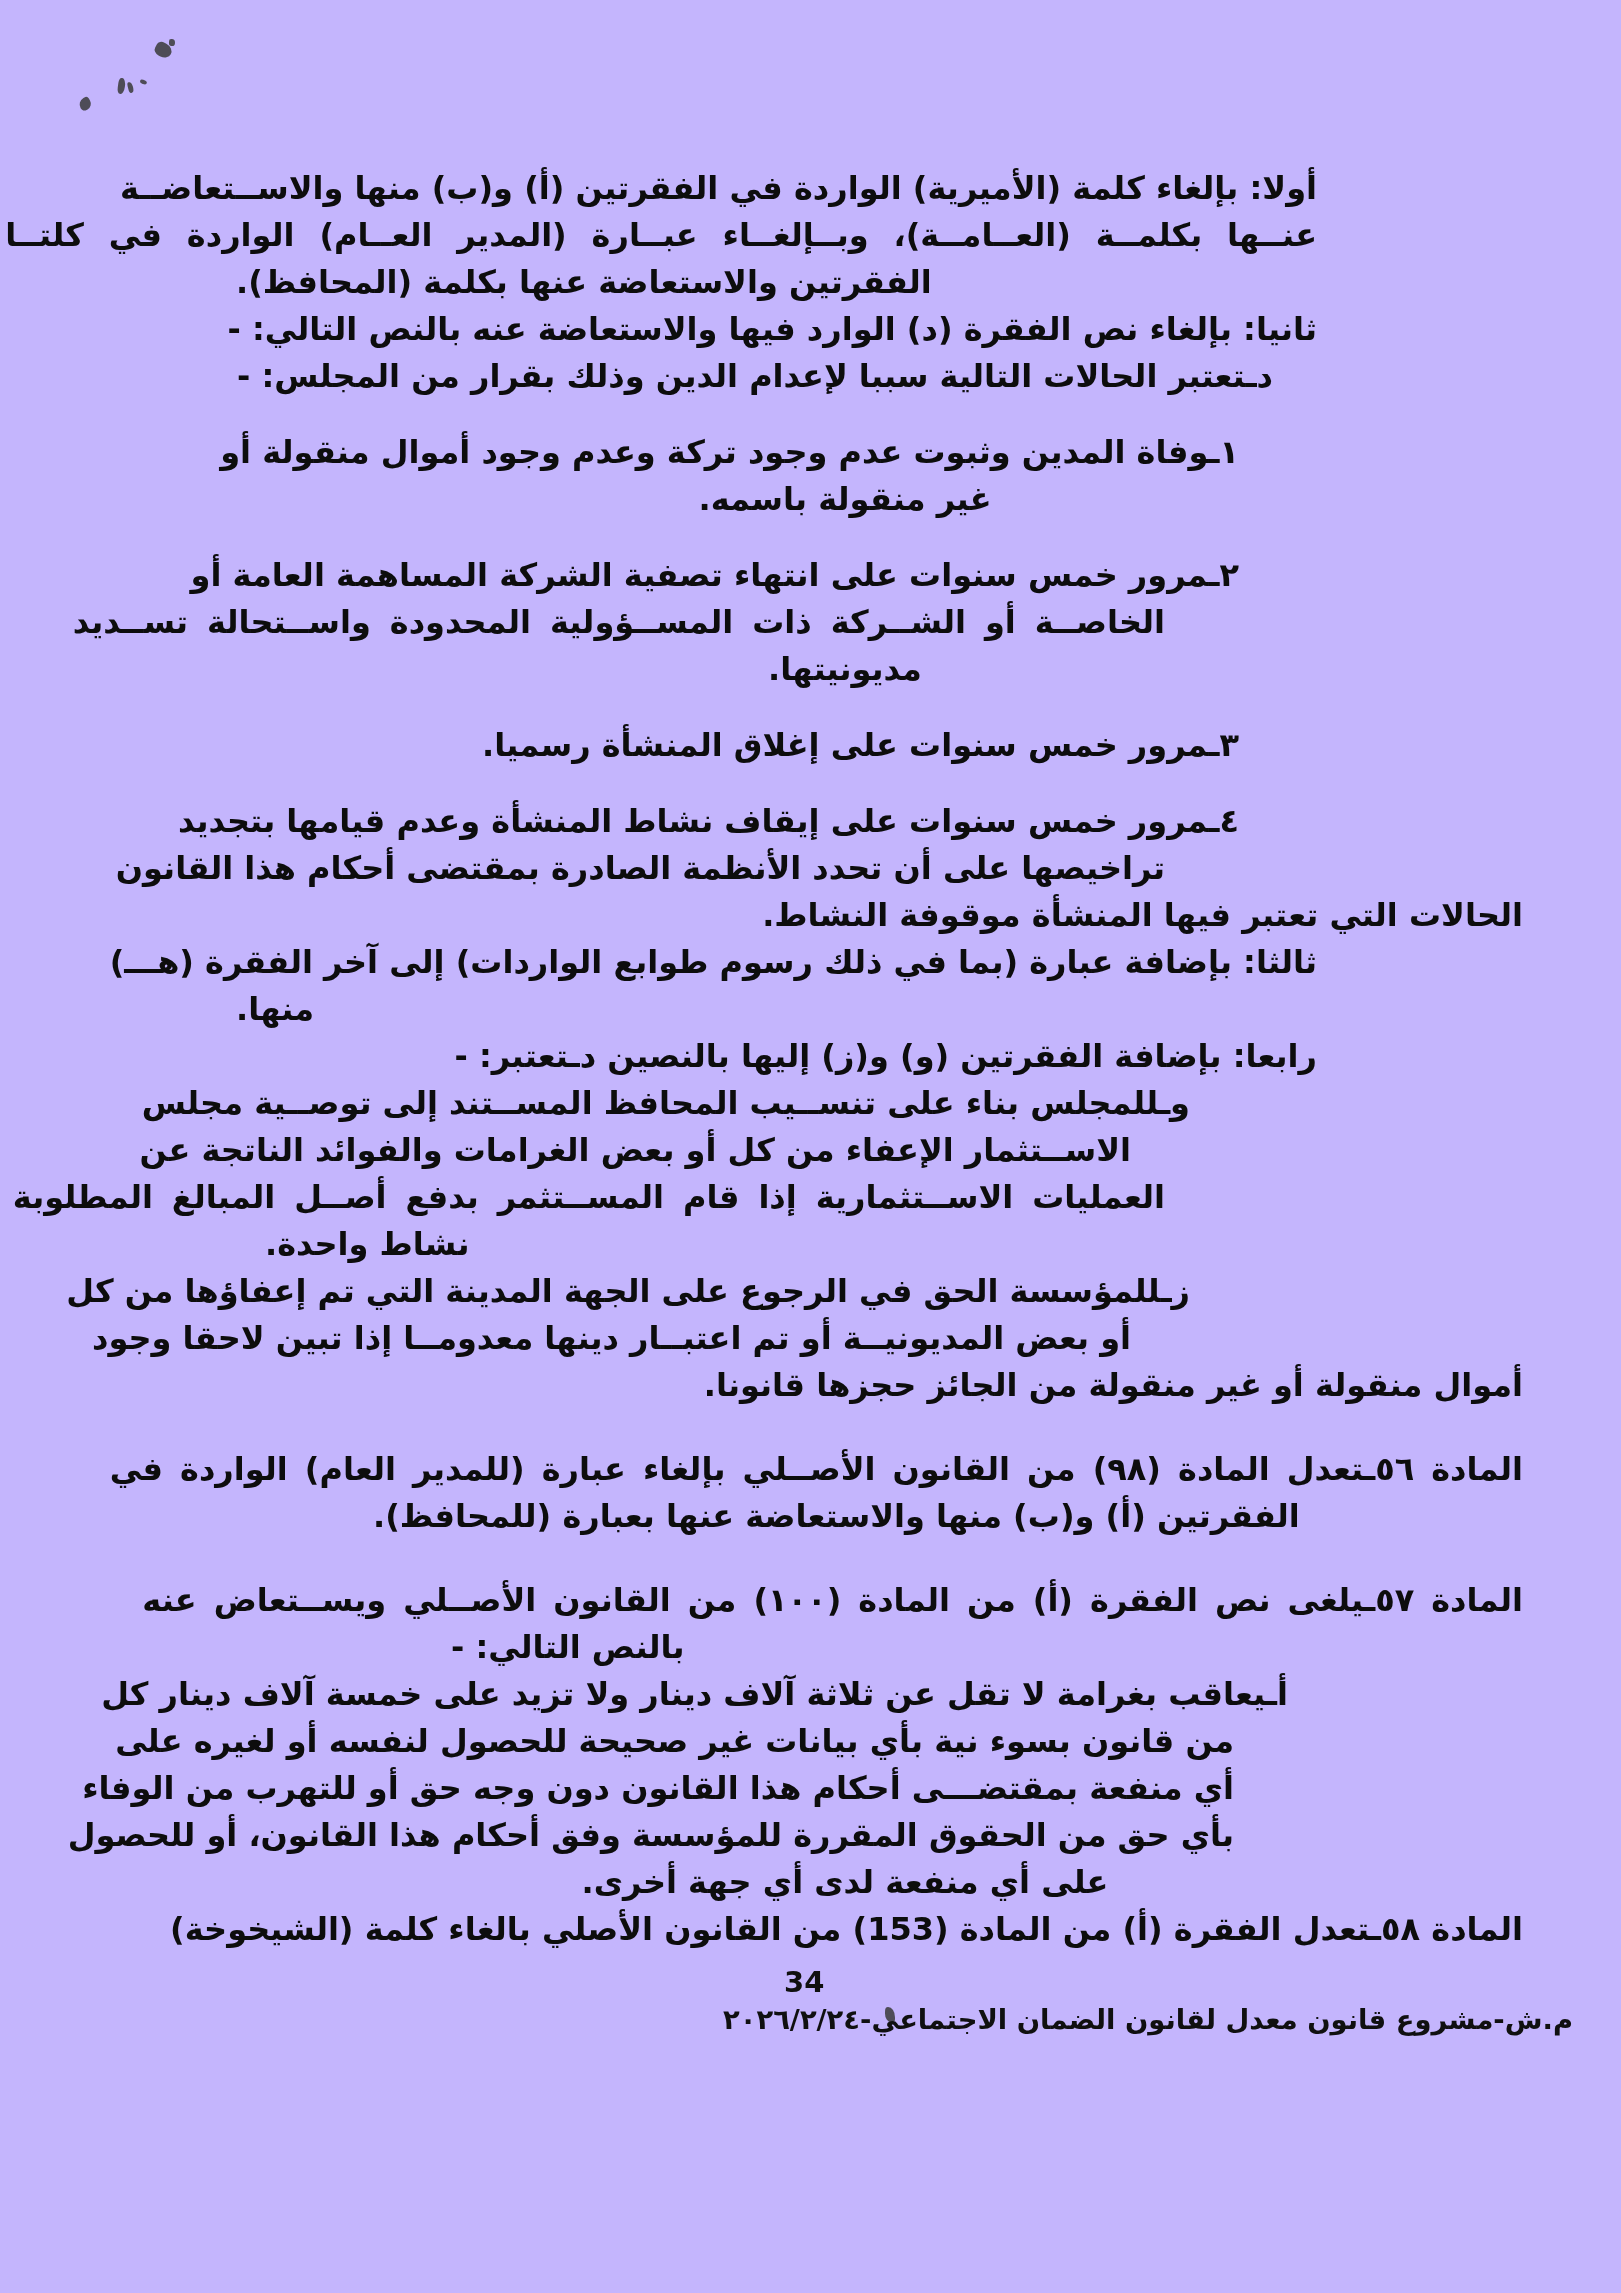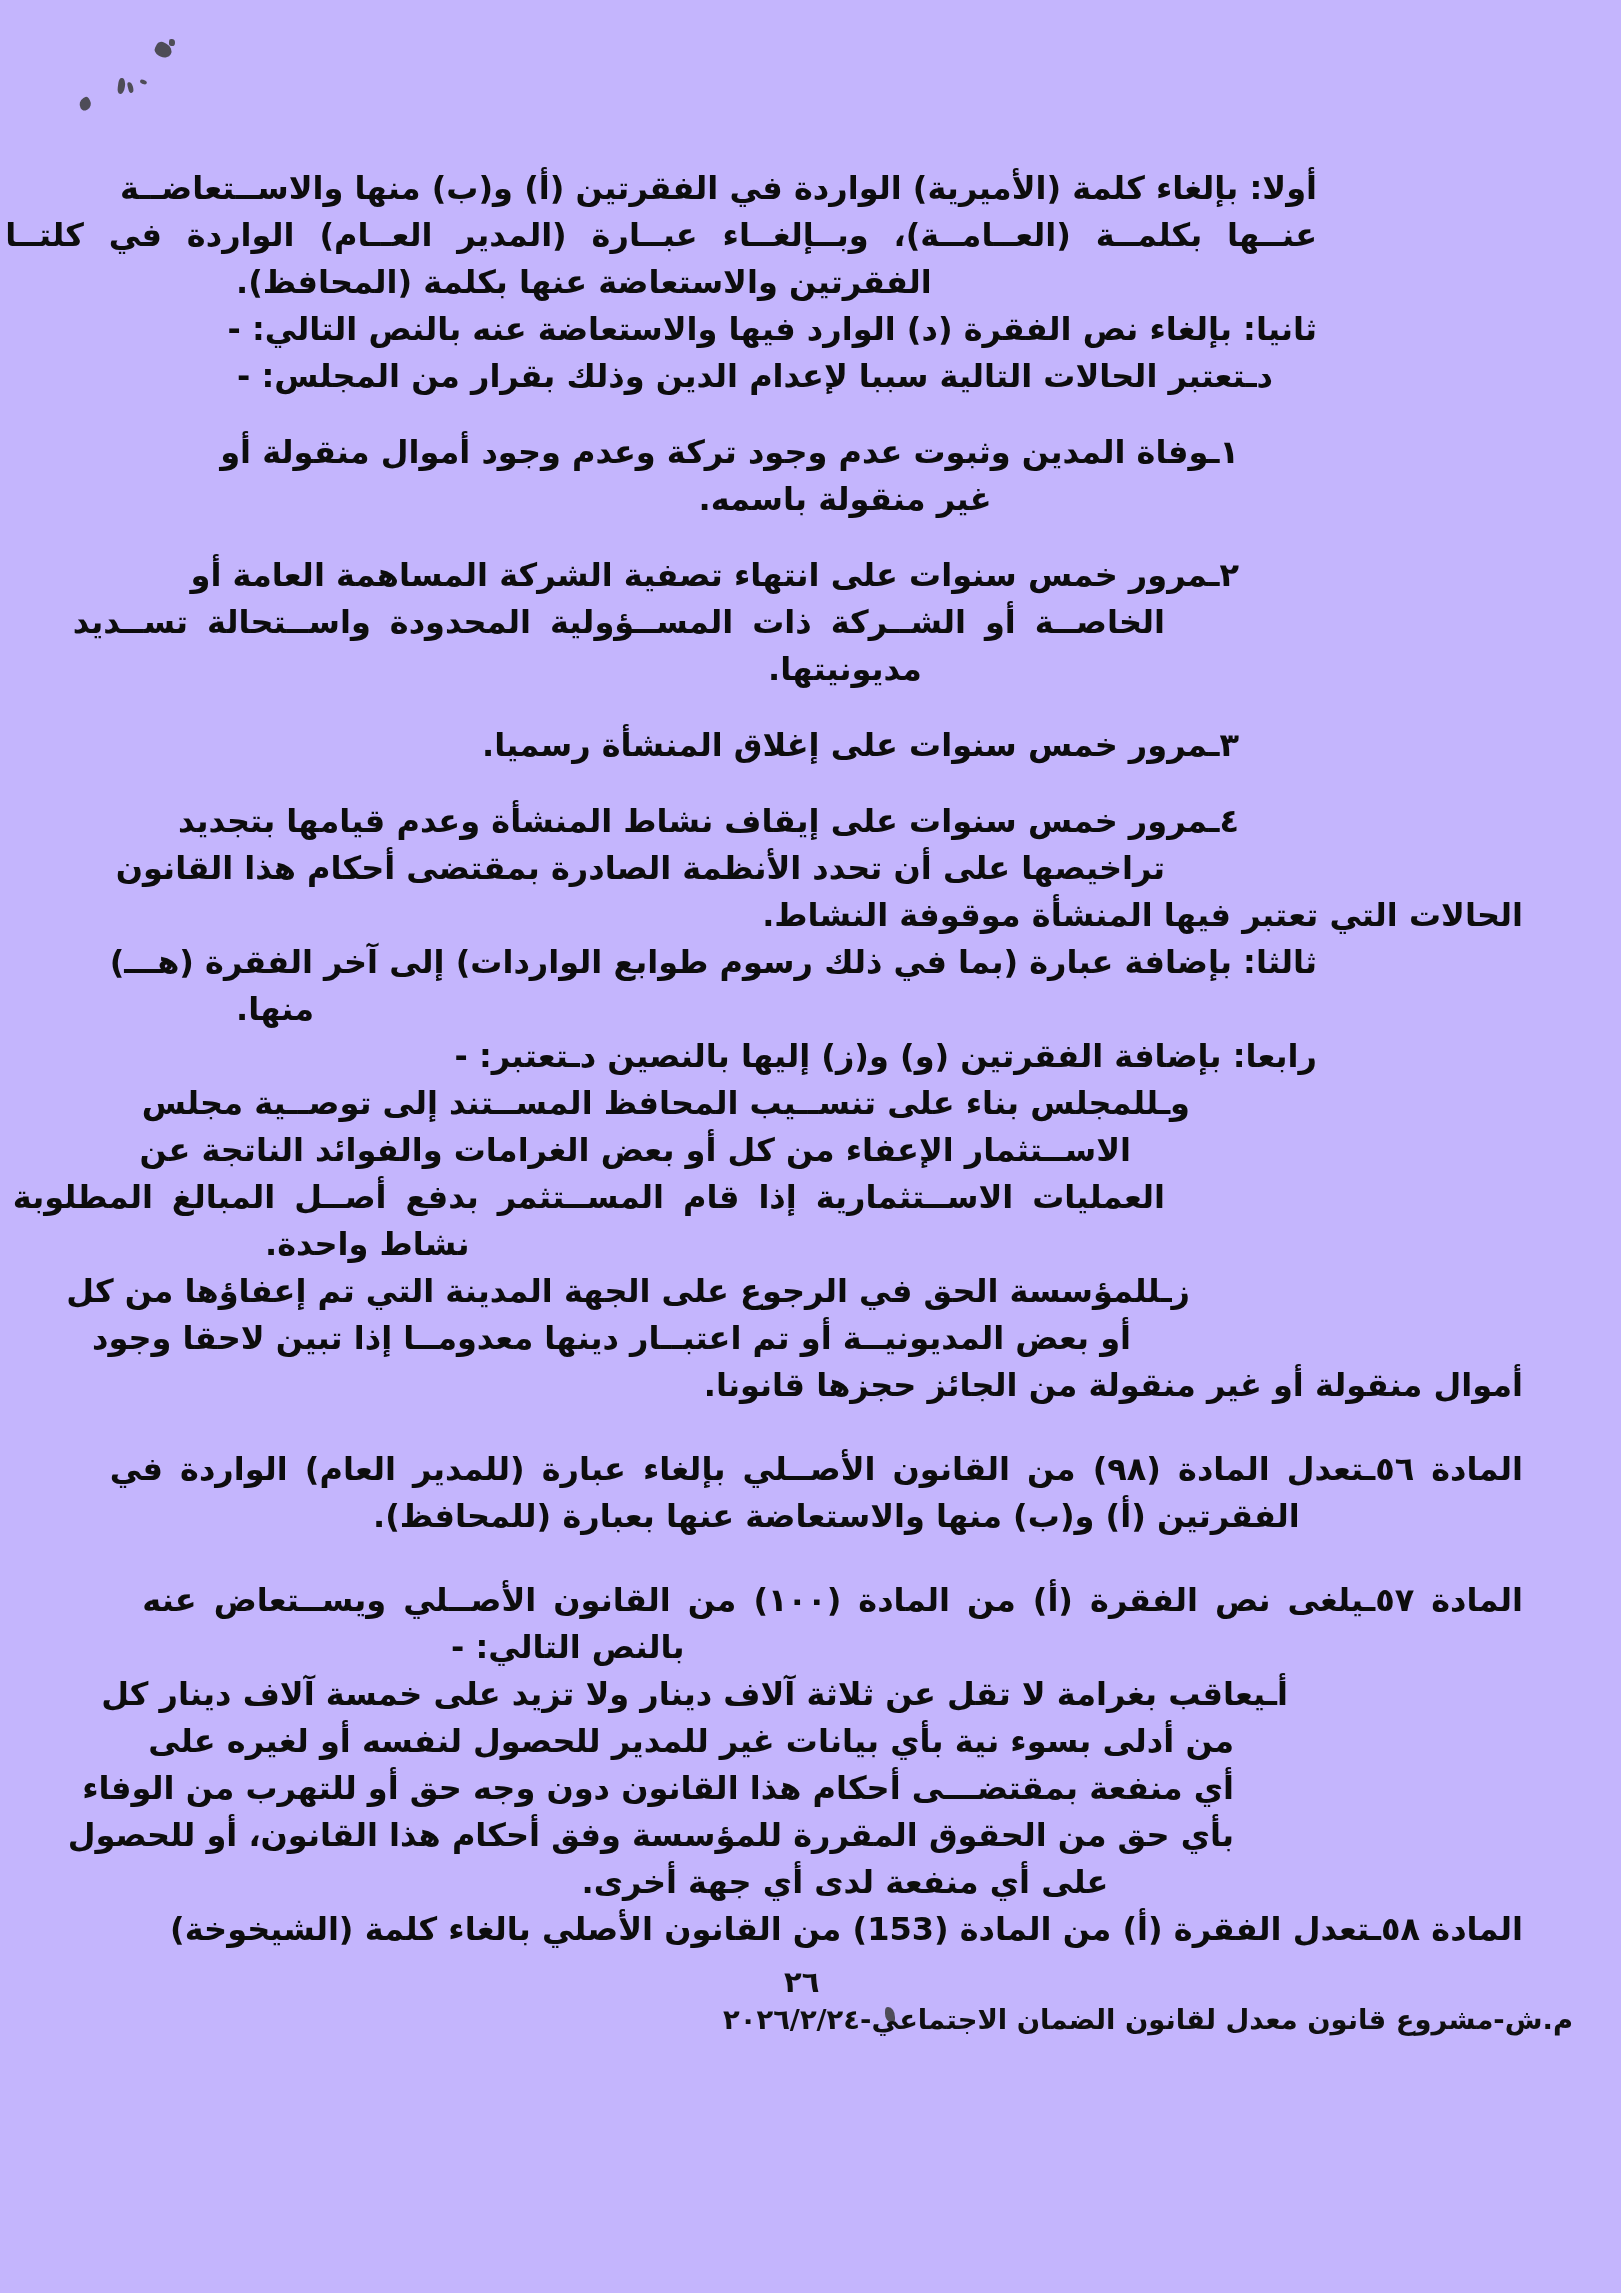--- a/index.html
+++ b/index.html
@@ -101,24 +101,24 @@
     <div class="ln pr365 sp8">العمليات الاســتثمارية إذا قام المســتثمر بدفع أصــل المبالغ المطلوبة</div>
     <div class="ln left pl100">نشاط واحدة.</div>
     <div class="ln pr340">زـللمؤسسة الحق في الرجوع على الجهة المدينة التي تم إعفاؤها من كل</div>
     <div class="ln pr400">أو بعض المديونيــة أو تم اعتبــار دينها معدومــا إذا تبين لاحقا وجود</div>
     <div class="ln left pl130">أموال منقولة أو غير منقولة من الجائز حجزها قانونا.</div>
     <div class="ln gap38 sp6">المادة ٥٦ـتعدل المادة (٩٨) من القانون الأصــلي بإلغاء عبارة (للمدير العام) الواردة في</div>
     <div class="ln left pl210">الفقرتين (أ) و(ب) منها والاستعاضة عنها بعبارة (للمحافظ).</div>
     <div class="ln gap38 sp6">المادة ٥٧ـيلغى نص الفقرة (أ) من المادة (١٠٠) من القانون الأصــلي ويســتعاض عنه</div>
     <div class="ln left pl290">بالنص التالي: -</div>
     <div class="ln pr240">أـيعاقب بغرامة لا تقل عن ثلاثة آلاف دينار ولا تزيد على خمسة آلاف دينار كل</div>
-    <div class="ln pr295">من أدلى بسوء نية بأي بيانات غير للمدير للحصول لنفسه أو لغيره على</div>
+    <div class="ln pr295">من قانون بسوء نية بأي بيانات غير صحيحة للحصول لنفسه أو لغيره على</div>
     <div class="ln pr295">أي منفعة بمقتضـــى أحكام هذا القانون دون وجه حق أو للتهرب من الوفاء</div>
     <div class="ln pr295">بأي حق من الحقوق المقررة للمؤسسة وفق أحكام هذا القانون، أو للحصول</div>
     <div class="ln center">على أي منفعة لدى أي جهة أخرى.</div>
     <div class="ln">المادة ٥٨ـتعدل الفقرة (أ) من المادة (153) من القانون الأصلي بالغاء كلمة (الشيخوخة)</div>
   </div>
 
-  <div class="page-number">٢٦</div>
+  <div class="page-number">34</div>
   <div class="footer-ref">م.ش-مشروع قانون معدل لقانون الضمان الاجتماعي-٢٠٢٦/٢/٢٤</div>
 
 </div>
 
 
 </body></html>

